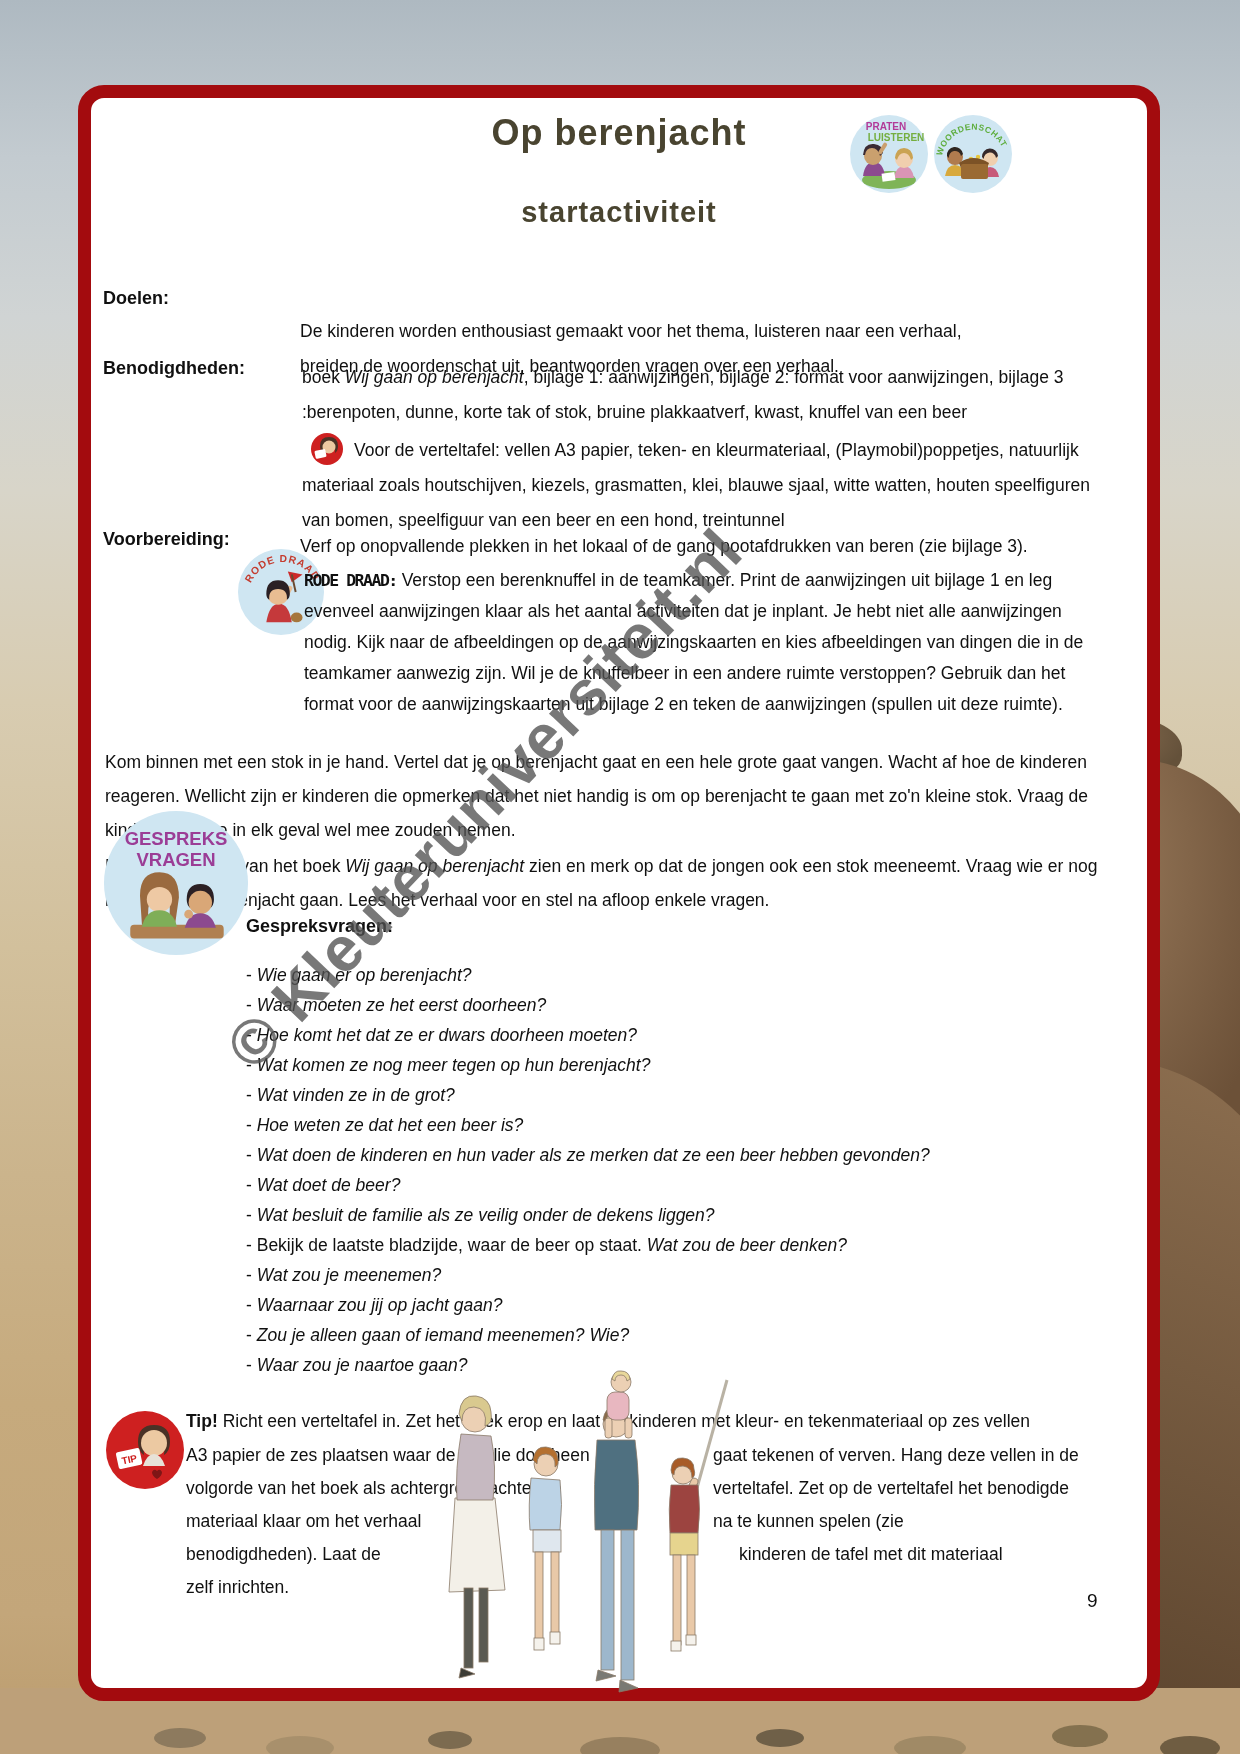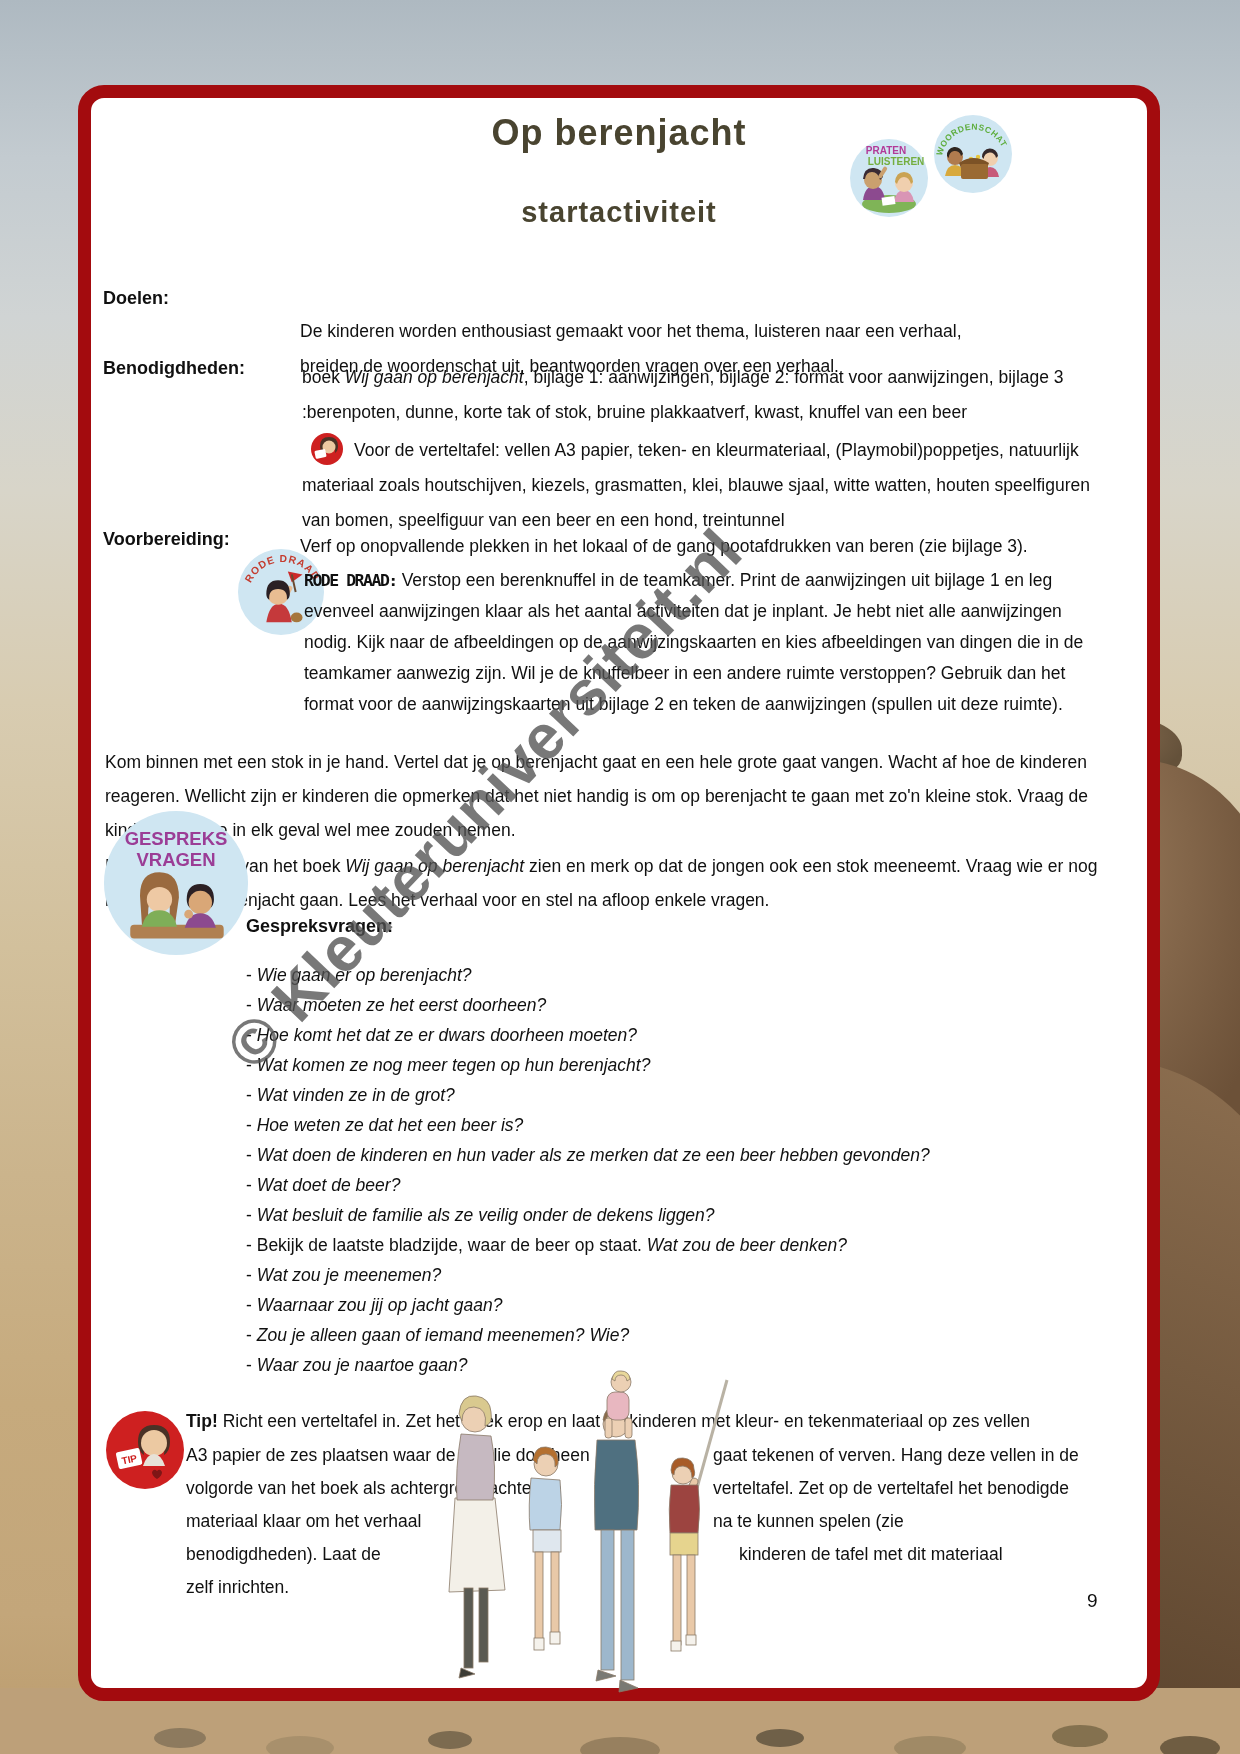--- a/index.html
+++ b/index.html
@@ -21,21 +21,21 @@
   .pebbles{position:absolute;left:0;top:1688px;z-index:0;}
 
   
   .card{position:absolute;left:78px;top:85px;width:1056px;height:1590px;z-index:2;
     background:#fff;border:13px solid #a30b0e;border-radius:26px;}
   .title{position:absolute;top:14px;left:0;width:100%;text-align:center;
     font-size:36px;font-weight:bold;color:#494430;letter-spacing:1px;}
   .subtitle{position:absolute;top:98px;left:0;width:100%;text-align:center;
     font-size:29px;font-weight:bold;color:#494430;letter-spacing:1px;}
   .badge{position:absolute;}
-  .badge-praten{left:758px;top:16px;width:80px;height:80px;margin-top:24px;}
+  .badge-praten{left:758px;top:16px;width:80px;height:80px;}
   .badge-woorden{left:842px;top:16px;width:80px;height:80px;}
   .badge-rd{left:146px;top:450px;width:88px;height:88px;}
   .badge-gv{left:12px;top:712px;width:146px;height:146px;}
   .badge-tip{left:14px;top:1312px;width:80px;height:80px;}
 
   .lbl{position:absolute;left:12px;font-size:18px;font-weight:bold;color:#101010;}
   .lbl-doelen{top:190px;} .lbl-benod{top:260px;} .lbl-voorb{top:431px;}
   .txt{position:absolute;font-size:17.5px;color:#101010;line-height:35px;}
   .txt p{margin:2px;}
   .it{font-style:italic;}

